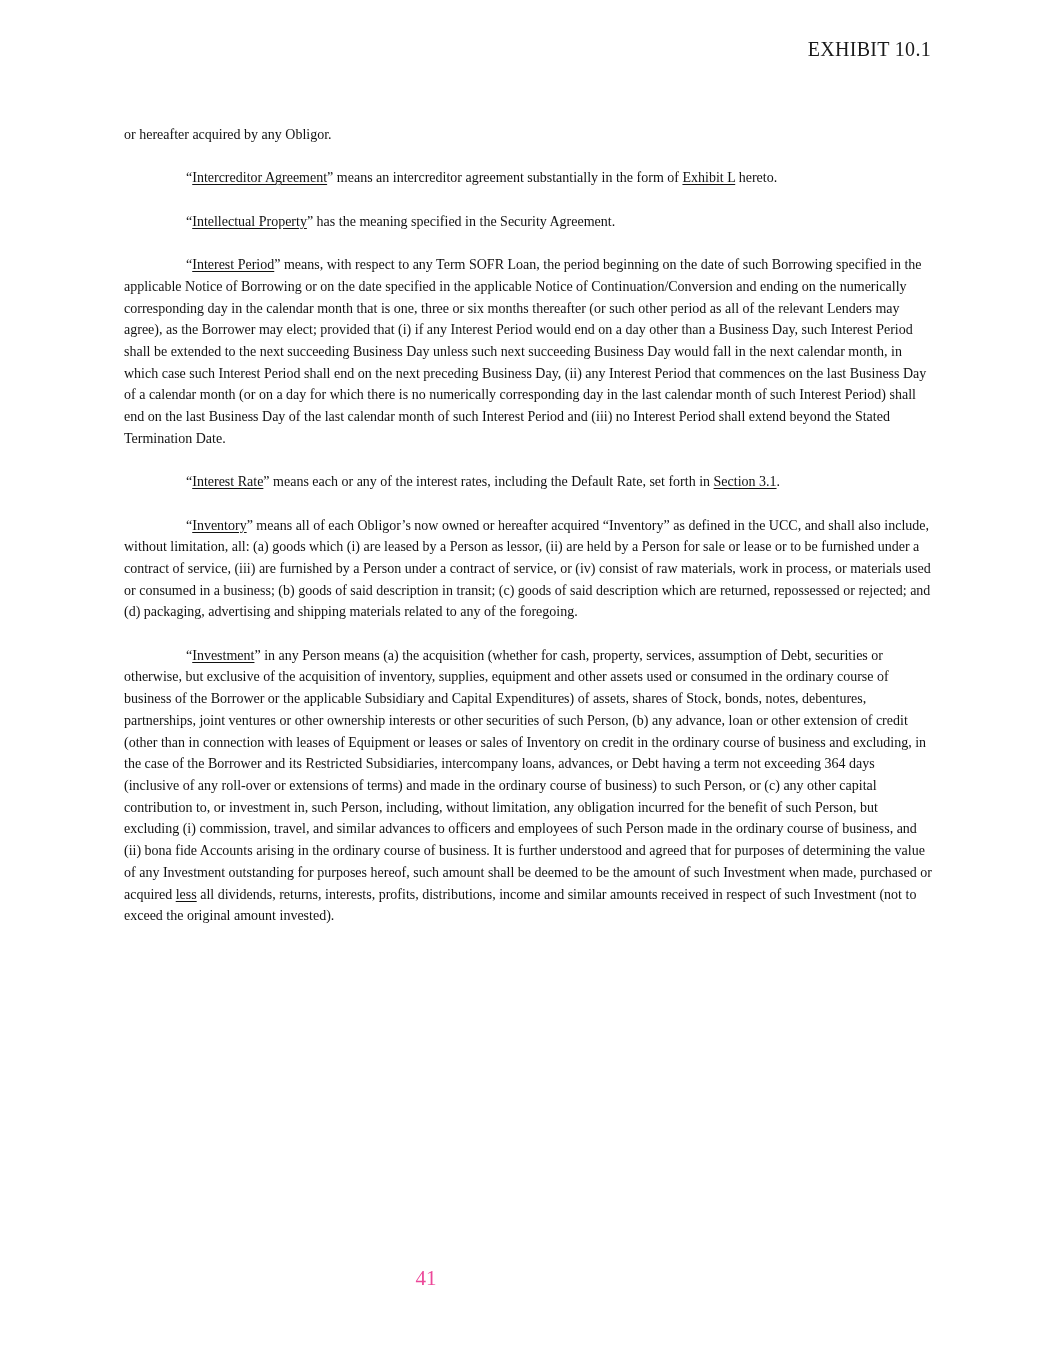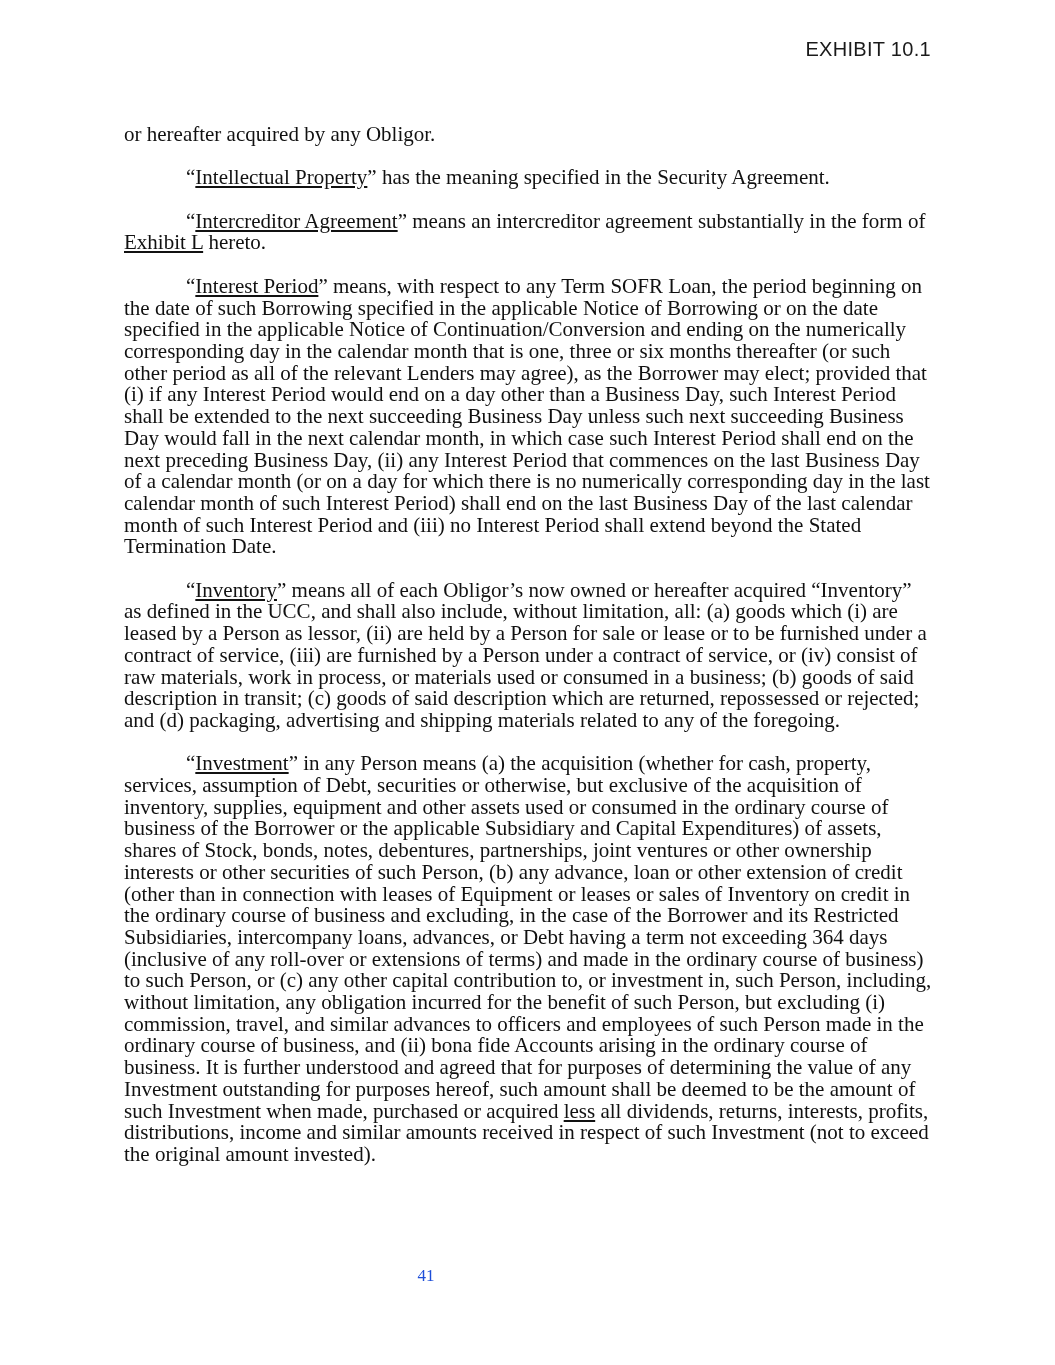--- a/index.html
+++ b/index.html
@@ -1,44 +1,45 @@
 <!DOCTYPE html>
 <html><head>
   <meta charset="utf-8">
   <style>
     html, body { margin: 0; padding: 0; background: #ffffff; }
     body { width: 1055px; height: 1365px; position: relative; overflow: hidden; }
     .exhibit {
       position: absolute; top: 38px; right: 124px;
-      font-family: Liberation Sans, sans-serif;
+      font-family: Liberation Serif, serif;
       font-size: 20px; color: #1a1a1a; letter-spacing: 0.3px;
     }
     .page {
       position: absolute; left: 124px; top: 124px; width: 808px;
       font-family: "Liberation Serif", serif;
-      font-size: 21px; line-height: 21.7px; color: #111;
+      font-size: 14px; line-height: 21.7px; color: #111;
     }
     .para { margin: 0 0 21.7px 0; text-align: left; }
     .indent { text-indent: 62px; }
     .u { text-decoration: underline; text-underline-offset: 2px; }
     .i { }
     .page-num {
       position: absolute; top: 1266px; left: 0; width: 852px; text-align: center;
-      font-family: "Liberation Serif", serif; font-size: 17px; color: #1d4ed8;
+      font-family: "Liberation Serif", serif; font-size: 21px; color: #ec4899;
     }
   </style>
 </head>
 <body>
 
 <div class="exhibit">EXHIBIT 10.1</div>
 
 <div class="page">
   <p class="para">or hereafter acquired by any Obligor.</p>
   <div id="defs">
+      <p class="para indent"><span>“</span><span class="u">Intercreditor Agreement</span><span>” means an intercreditor agreement substantially in the form of </span><span class="u">Exhibit L</span><span> hereto.</span></p>
       <p class="para indent"><span>“</span><span class="u">Intellectual Property</span><span>” has the meaning specified in the Security Agreement.</span></p>
-      <p class="para indent"><span>“</span><span class="u">Intercreditor Agreement</span><span>” means an intercreditor agreement substantially in the form of </span><span class="u">Exhibit L</span><span> hereto.</span></p>
       <p class="para indent"><span>“</span><span class="u">Interest Period</span><span>” means, with respect to any Term SOFR Loan, the period beginning on the date of such Borrowing specified in the applicable Notice of Borrowing or on the date specified in the applicable Notice of Continuation/Conversion and ending on the numerically corresponding day in the calendar month that is one, three or six months thereafter (or such other period as all of the relevant Lenders may agree), as the Borrower may elect; </span><span class="i">provided</span><span> that (i) if any Interest Period would end on a day other than a Business Day, such Interest Period shall be extended to the next succeeding Business Day unless such next succeeding Business Day would fall in the next calendar month, in which case such Interest Period shall end on the next preceding Business Day, (ii) any Interest Period that commences on the last Business Day of a calendar month (or on a day for which there is no numerically corresponding day in the last calendar month of such Interest Period) shall end on the last Business Day of the last calendar month of such Interest Period and (iii) no Interest Period shall extend beyond the Stated Termination Date.</span></p>
+      <p class="para indent"><span>“</span><span class="u">Interest Rate</span><span>” means each or any of the interest rates, including the Default Rate, set forth in </span><span class="u">Section 3.1</span><span>.</span></p>
       <p class="para indent"><span>“</span><span class="u">Inventory</span><span>” means all of each Obligor’s now owned or hereafter acquired “Inventory” as defined in the UCC, and shall also include, without limitation, all: (a) goods which (i) are leased by a Person as lessor, (ii) are held by a Person for sale or lease or to be furnished under a contract of service, (iii) are furnished by a Person under a contract of service, or (iv) consist of raw materials, work in process, or materials used or consumed in a business; (b) goods of said description in transit; (c) goods of said description which are returned, repossessed or rejected; and (d) packaging, advertising and shipping materials related to any of the foregoing.</span></p>
       <p class="para indent"><span>“</span><span class="u">Investment</span><span>” in any Person means (a) the acquisition (whether for cash, property, services, assumption of Debt, securities or otherwise, but exclusive of the acquisition of inventory, supplies, equipment and other assets used or consumed in the ordinary course of business of the Borrower or the applicable Subsidiary and Capital Expenditures) of assets, shares of Stock, bonds, notes, debentures, partnerships, joint ventures or other ownership interests or other securities of such Person, (b) any advance, loan or other extension of credit (other than in connection with leases of Equipment or leases or sales of Inventory on credit in the ordinary course of business and excluding, in the case of the Borrower and its Restricted Subsidiaries, intercompany loans, advances, or Debt having a term not exceeding 364 days (inclusive of any roll-over or extensions of terms) and made in the ordinary course of business) to such Person, or (c) any other capital contribution to, or investment in, such Person, including, without limitation, any obligation incurred for the benefit of such Person, but excluding (i) commission, travel, and similar advances to officers and employees of such Person made in the ordinary course of business, and (ii) bona fide Accounts arising in the ordinary course of business.  It is further understood and agreed that for purposes of determining the value of any Investment outstanding for purposes hereof, such amount shall be deemed to be the amount of such Investment when made, purchased or acquired </span><span class="u">less</span><span> all dividends, returns, interests, profits, distributions, income and similar amounts received in respect of such Investment (not to exceed the original amount invested).</span></p>
     </div>
 </div>
 
 <div class="page-num">41</div>
 
 </body></html>

